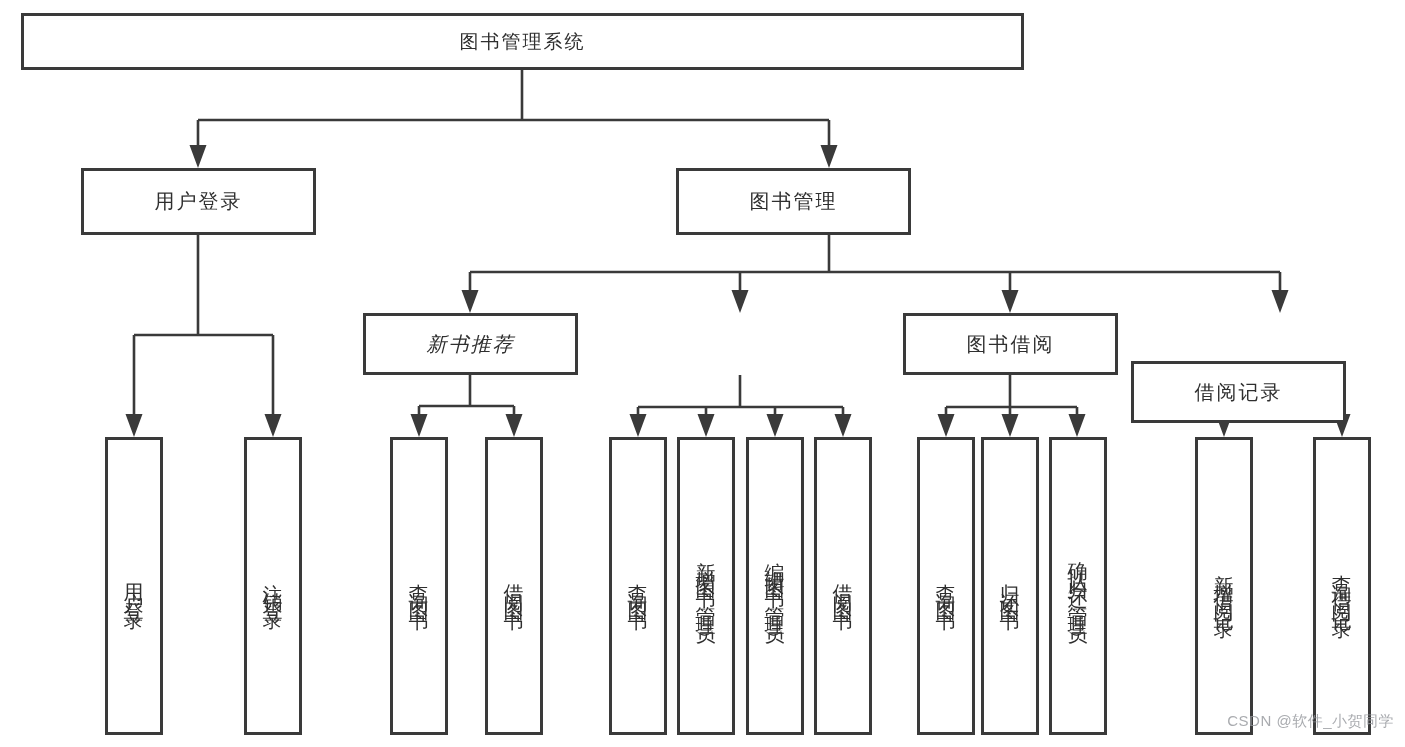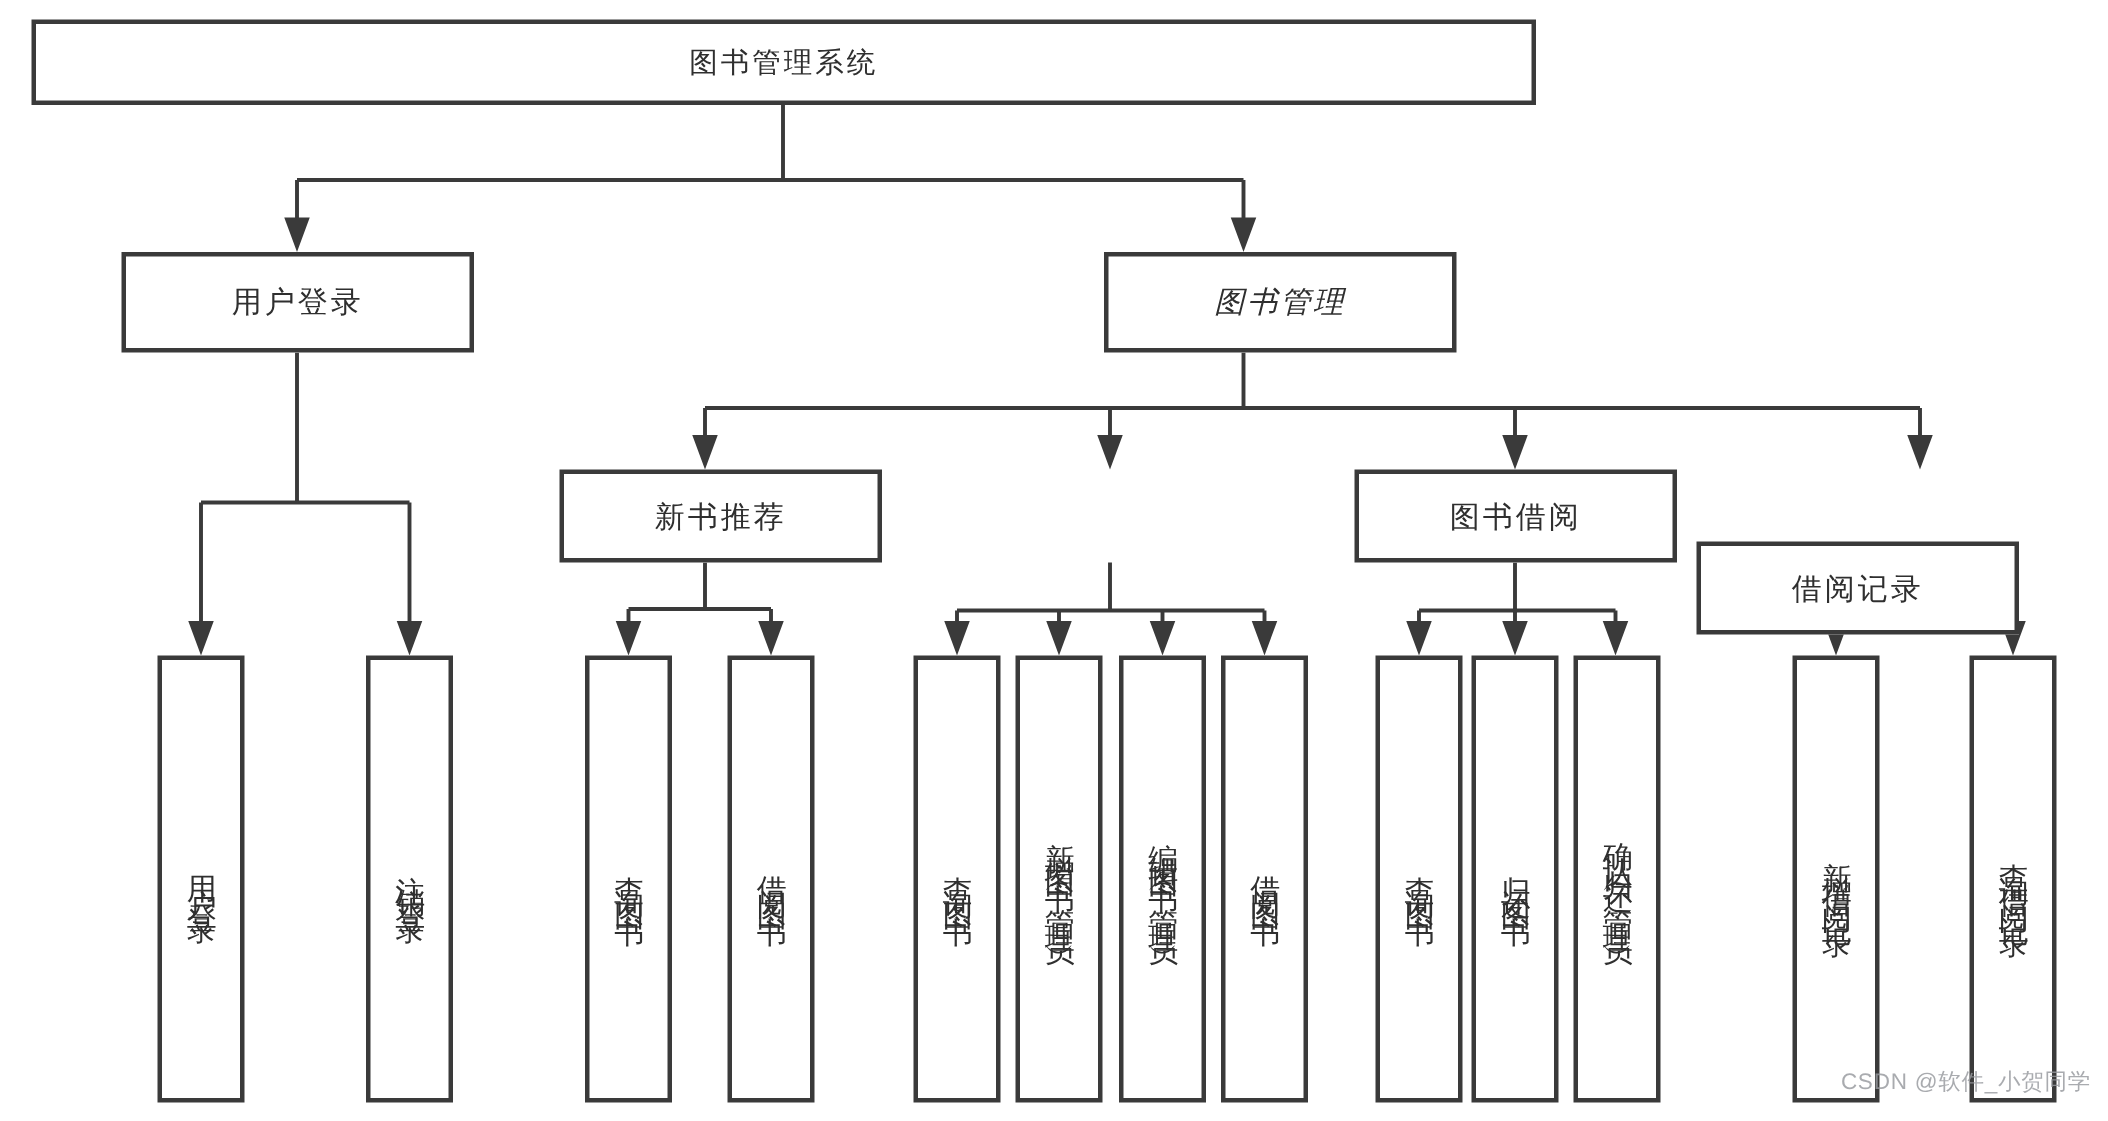--- a/index.html
+++ b/index.html
@@ -99,23 +99,23 @@
 
     <g>
       <path d="M1280,375 V406 M1224,406 H1342 M1224,406 V420 M1342,406 V420" stroke="#3a3a3a" stroke-width="2.6" fill="none"></path>
       <path d="M1224,437 l-8.5,-23 h17 Z M1342,437 l-8.5,-23 h17 Z" fill="#3a3a3a"></path>
     </g>
   </svg>
 
   <div class="box root-box">图书管理系统</div>
 
   <div class="box l2" style="left:81px;">用户登录</div>
-  <div class="box l2" style="left:736px;font-style:italic;">图书管理</div>
+  <div class="box l2" style="left:676px;">图书管理</div>
 
-  <div class="box l3" style="left:373px;">新书推荐</div>
+  <div class="box l3" style="left:363px;font-style:italic;">新书推荐</div>
   <div class="box l3" style="left:903px;">图书借阅</div>
   <div class="box l3" style="left:1131px;margin-top:48px;">借阅记录</div>
 
   <div class="box vbox" style="left:105px;">用户登录</div>
   <div class="box vbox" style="left:244px;">注销登录</div>
 
   <div class="box vbox" style="left:390px;">查询图书</div>
   <div class="box vbox" style="left:485px;">借阅图书</div>
 
   <div class="box vbox" style="left:609px;">查询图书</div>

